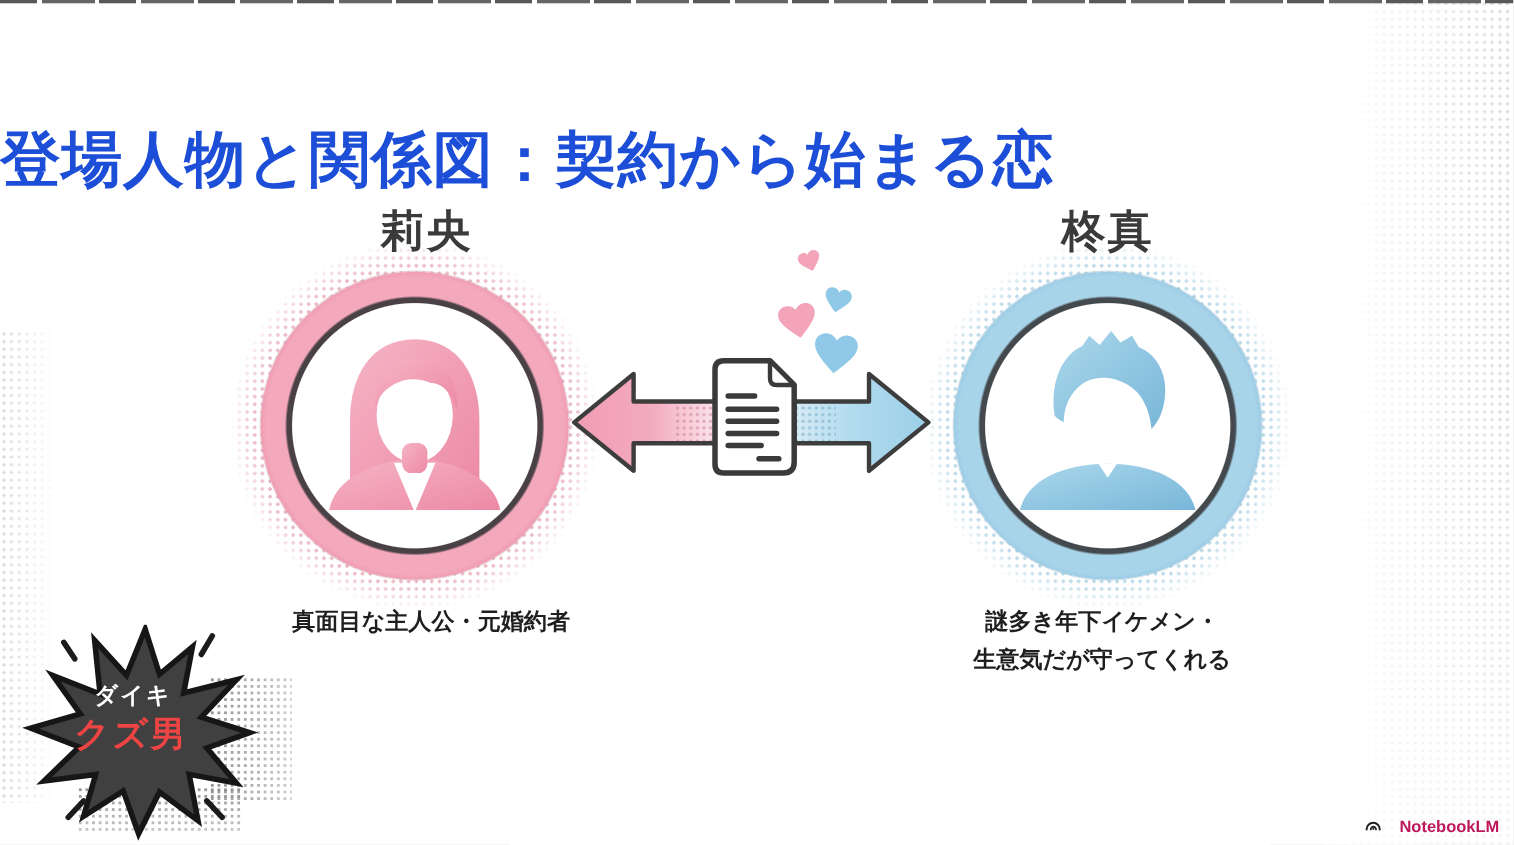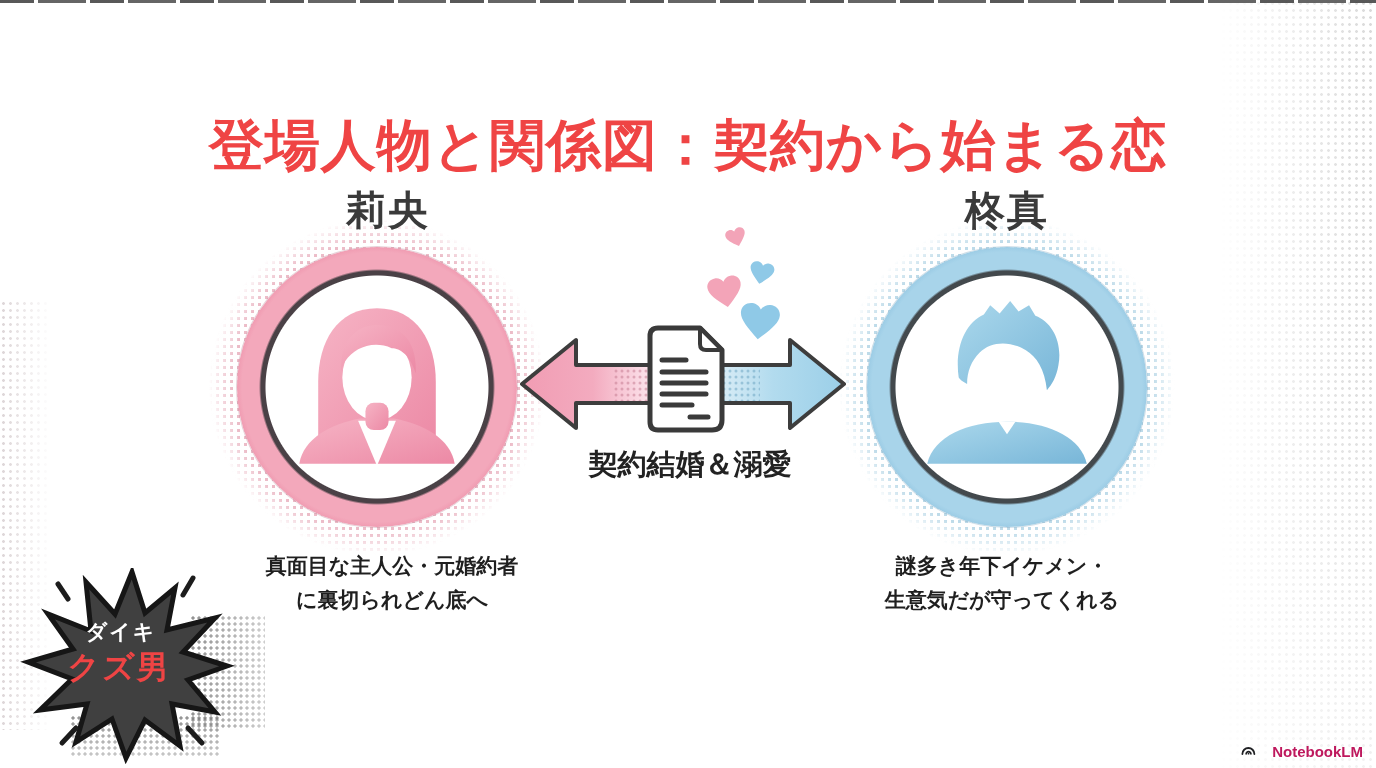--- a/index.html
+++ b/index.html
@@ -27,22 +27,22 @@
   }
   .halftone-left{
     position:absolute;top:300px;left:0;width:60px;height:430px;z-index:0;
     background:
       linear-gradient(to right, rgba(255,255,255,0), #fff 85%),
       radial-gradient(#dcd4d6 1.3px, transparent 1.5px);
     background-size:auto,7px 7px;
   }
   
   .title{
-    position:absolute;top:72px;left:0;width:100%;text-align:center;z-index:3;
-    font-size:55px;font-weight:900;color:#ef4444;letter-spacing:1px;
+    position:absolute;top:72px;left:0;width:100%;z-index:3;
+    font-size:55px;font-weight:900;color:#1d4ed8;letter-spacing:1px;
   }
   
   .char-name{
     position:absolute;top:183px;width:300px;text-align:center;z-index:3;
     font-size:40px;font-weight:800;color:#3a3a3a;letter-spacing:2px;
   }
   .char-name.left{left:238px;}
   .char-name.right{left:857px;}
   
   .halo{
@@ -209,25 +209,23 @@
 
   <svg class="hearts" viewBox="0 0 120 120">
     <g id="hs">
       <path transform="translate(24,6) rotate(-18) scale(0.62)" d="M16 29 C6 20 0 14 0 8 C0 3 4 0 8.5 0 C12 0 14.5 2 16 4.5 C17.5 2 20 0 23.5 0 C28 0 32 3 32 8 C32 14 26 20 16 29 Z" fill="#f3a4b8"></path>
       <path transform="translate(52,34) rotate(12) scale(0.75)" d="M16 29 C6 20 0 14 0 8 C0 3 4 0 8.5 0 C12 0 14.5 2 16 4.5 C17.5 2 20 0 23.5 0 C28 0 32 3 32 8 C32 14 26 20 16 29 Z" fill="#8fc9e7"></path>
       <path transform="translate(6,54) rotate(-10) scale(1.05)" d="M16 29 C6 20 0 14 0 8 C0 3 4 0 8.5 0 C12 0 14.5 2 16 4.5 C17.5 2 20 0 23.5 0 C28 0 32 3 32 8 C32 14 26 20 16 29 Z" fill="#f3a4b8"></path>
       <path transform="translate(42,76) rotate(6) scale(1.22)" d="M16 29 C6 20 0 14 0 8 C0 3 4 0 8.5 0 C12 0 14.5 2 16 4.5 C17.5 2 20 0 23.5 0 C28 0 32 3 32 8 C32 14 26 20 16 29 Z" fill="#8fc9e7"></path>
     </g>
   </svg>
 
-  <div class="rel-label">契約結婚＆溺愛</div>
 
   <div class="desc left">
     <div>真面目な主人公・元婚約者</div>
-    <div>に裏切られどん底へ</div>
   </div>
   <div class="desc right">
     <div>謎多き年下イケメン・</div>
     <div>生意気だが守ってくれる</div>
   </div>
 
   <div class="burst-dots r"></div>
   <div class="burst-dots b"></div>
   <svg class="burst" viewBox="0 0 235 200">
     <polygon fill="#404040" stroke="#161616" stroke-width="5" stroke-linejoin="miter" points="215,98 176,112 203,144 160,136 168,178 133,152 114,190 100,151 64,174 75,136

